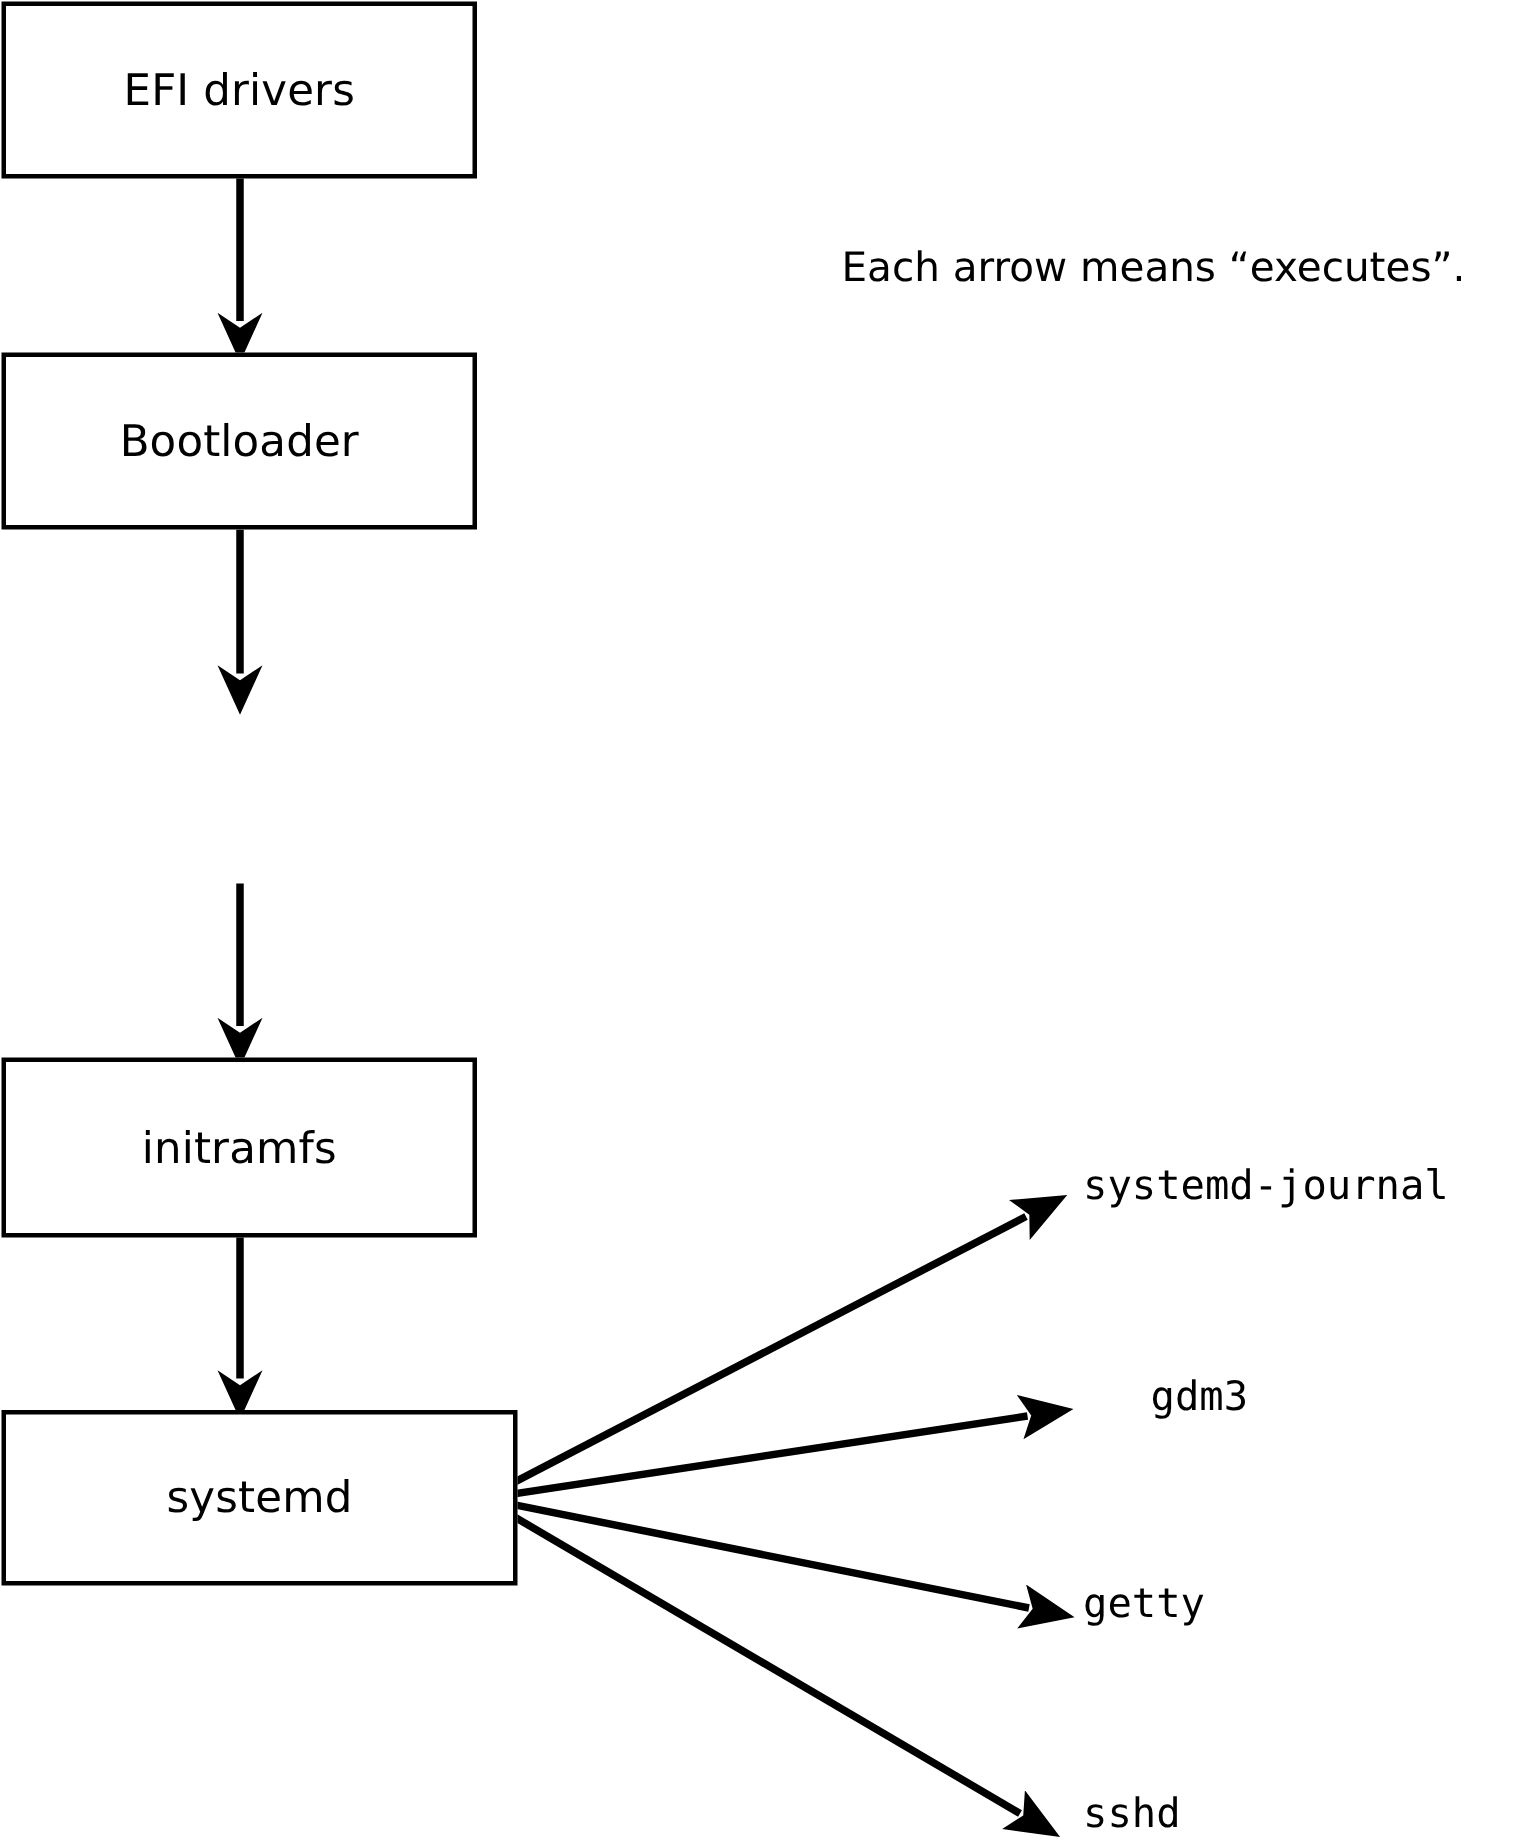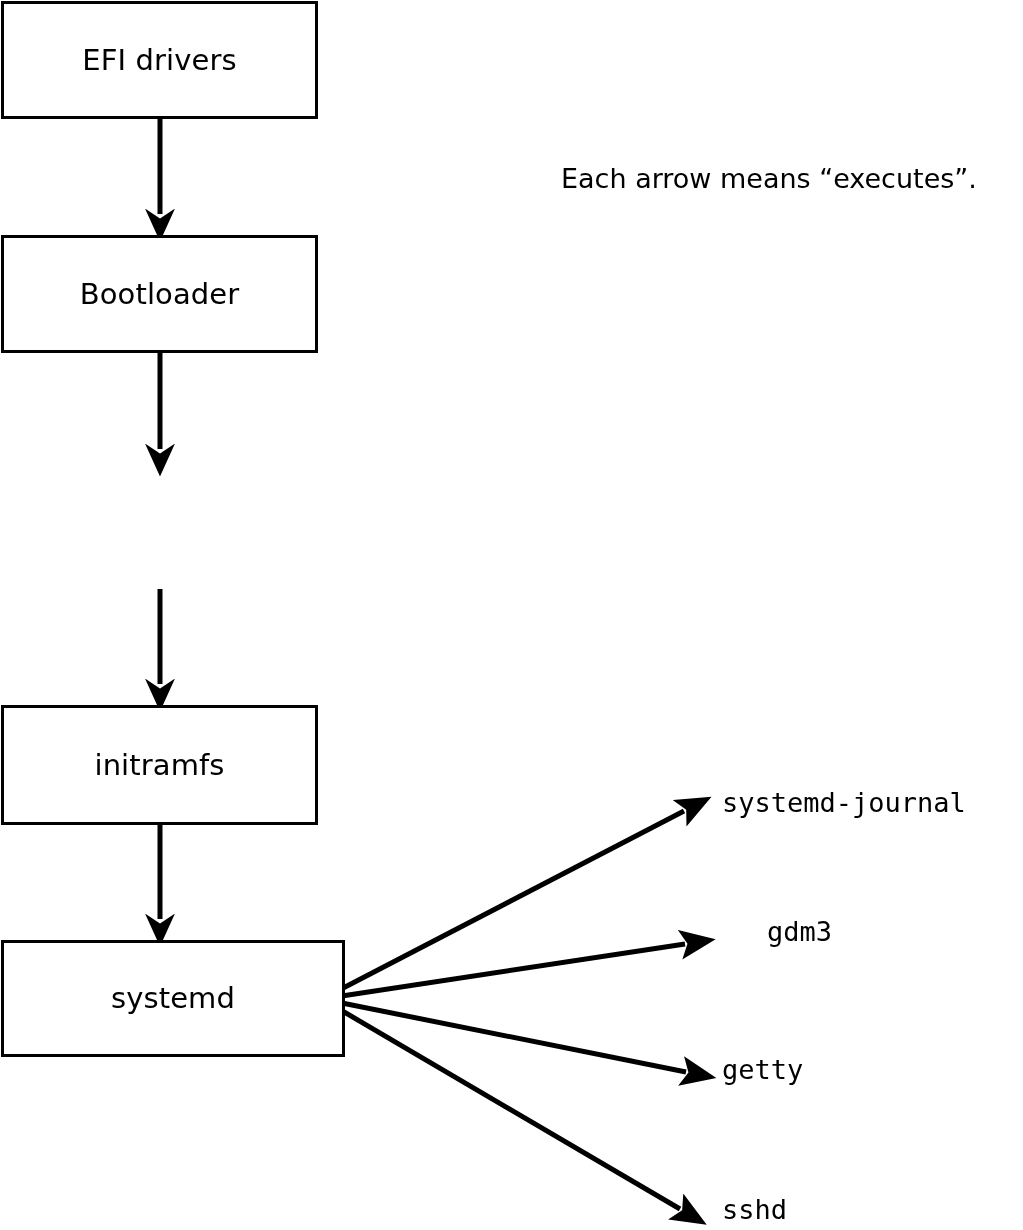--- a/index.html
+++ b/index.html
@@ -117,21 +117,21 @@
 
 
   <div class="node-box" style="left:1px; top:705px; width:317px; height:120px;">
     <span class="node-label">initramfs</span>
   </div>
 
   <div class="node-box" style="left:1px; top:940px; width:344px; height:117px;">
     <span class="node-label">systemd</span>
   </div>
 
-  <div class="leaf-label" style="left:722px; top:777px;margin-top:12px;">systemd-journal</div>
+  <div class="leaf-label" style="left:722px; top:777px;">systemd-journal</div>
 
   <div class="leaf-label" style="left:722px; top:918px;margin-left:45px;">gdm3</div>
 
   <div class="leaf-label" style="left:722px; top:1056px;text-align:center;">getty</div>
 
   <div class="leaf-label" style="left:722px; top:1196px;">sshd</div>
 
   <div class="caption-text" style="left:561px; top:165px;">Each arrow means “executes”.</div>
 
 </div>

